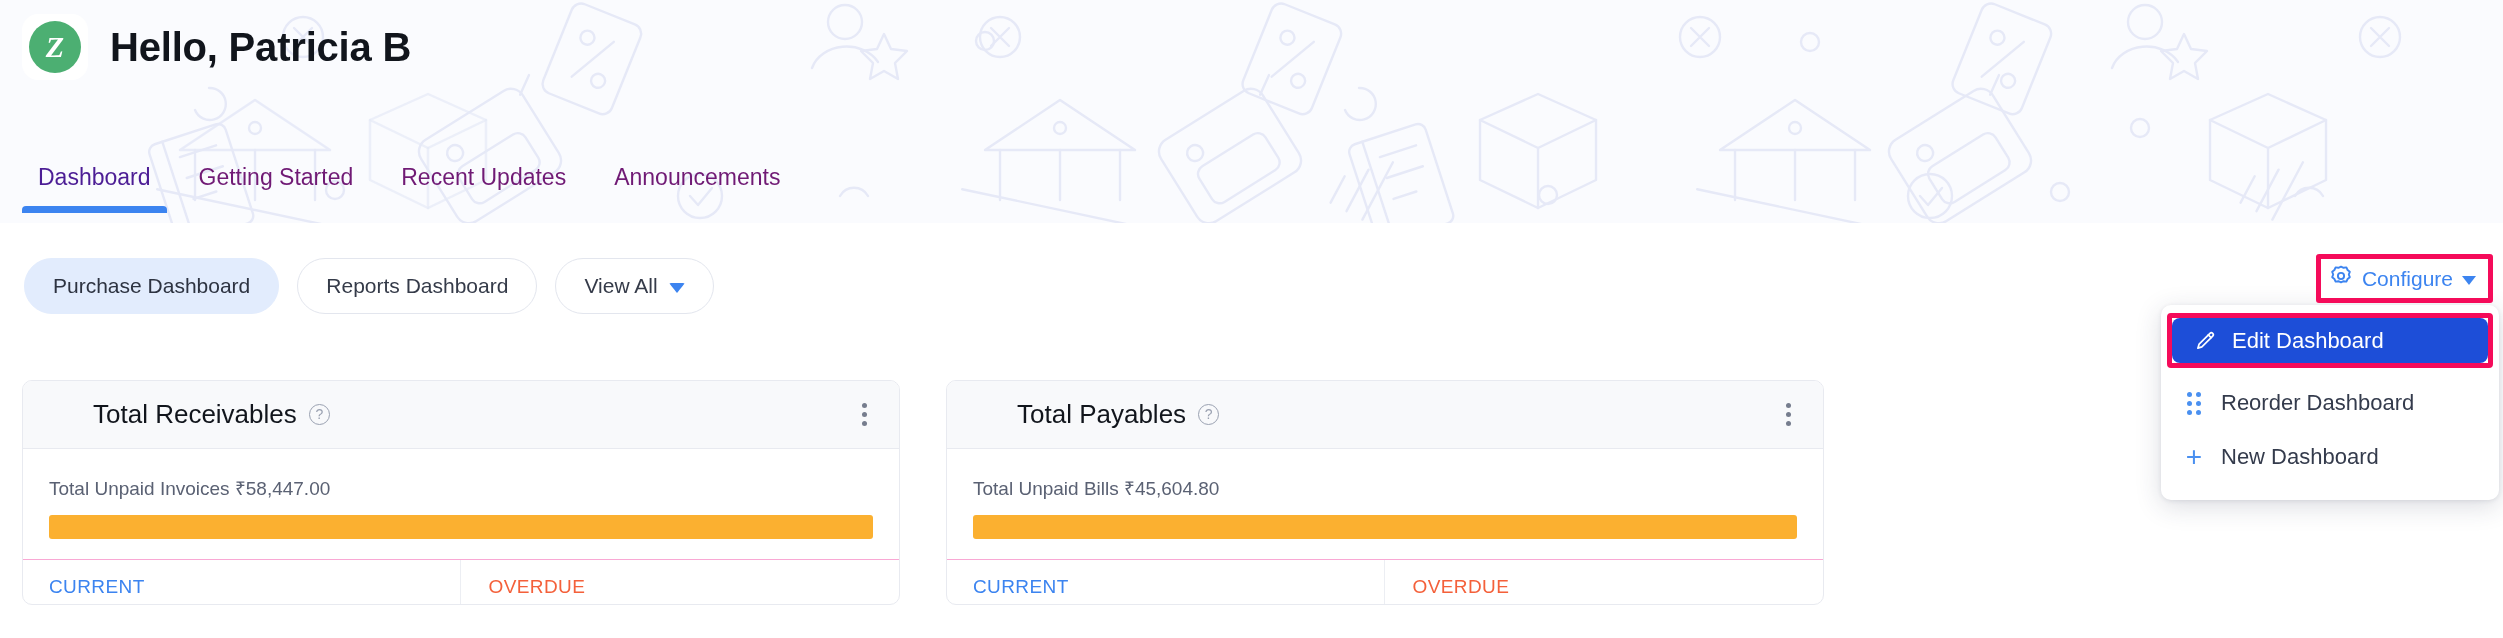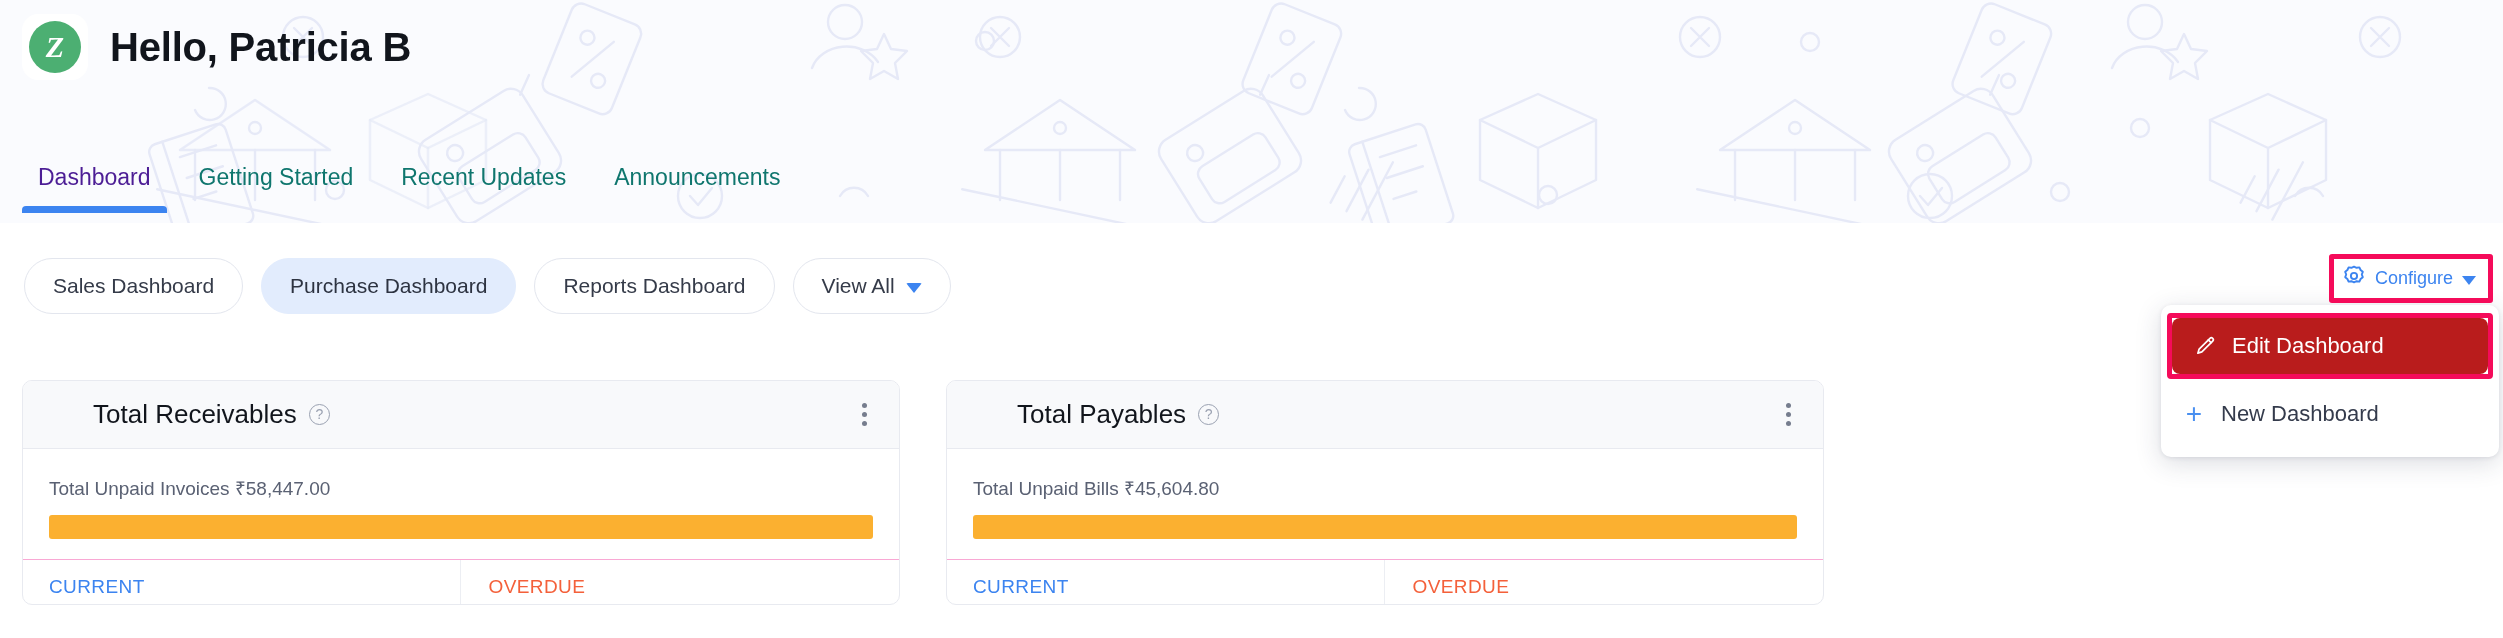--- a/index.html
+++ b/index.html
@@ -80,21 +80,21 @@
     display: flex;
     align-items: flex-end;
     height: 63px;
     z-index: 3;
     padding-left: 14px;
   }
   .tab {
     position: relative;
     padding: 0 24px 22px 24px;
     font-size: 23px;
-    color: #0f766e;
+    color: #701a75;
     white-space: nowrap;
     cursor: pointer;
   }
   .tab.active {
     color: #4c1d95;
     font-weight: 400;
   }
   .tab.active::after {
     content: "";
     position: absolute;
@@ -153,21 +153,21 @@
   .configure-annot {
     border: 5px solid #f50b5a;
     border-radius: 3px;
     padding: 3px 10px 3px 6px;
     background: #ffffff;
   }
   .configure-link {
     display: flex;
     align-items: center;
     gap: 9px;
-    font-size: 18px;
+    font-size: 21px;
     color: #3c84f0;
     white-space: nowrap;
     cursor: pointer;
     padding: 2px 2px;
   }
   .configure-link .chev {
     width: 0; height: 0;
     border-left: 7px solid transparent;
     border-right: 7px solid transparent;
     border-top: 9px solid #3c84f0;
@@ -203,24 +203,24 @@
     align-items: center;
     justify-content: center;
     flex: 0 0 26px;
   }
   .menu-item-highlight-wrap {
     margin: 0 6px 8px 6px;
     border: 5px solid #f50b5a;
     border-radius: 4px;
   }
   .menu-item.highlighted {
-    background: #b91c1c;
+    background: #1d4ed8;
     color: #ffffff;
     border-radius: 8px;
-    height: 56px;
+    height: 45px;
     margin: 0;
   }
   .dot-grid {
     display: grid;
     grid-template-columns: repeat(2, 5px);
     grid-template-rows: repeat(3, 5px);
     gap: 4px;
   }
   .dot-grid i {
     display: block;
@@ -493,23 +493,20 @@
       <div class="tab">
         <span>Recent Updates</span>
       </div>
       <div class="tab">
         <span>Announcements</span>
       </div>
     </nav>
   </div>
 
   <div class="pill-row">
-    <div class="pill">
-      <span>Sales Dashboard</span>
-    </div>
     <div class="pill active">
       <span>Purchase Dashboard</span>
     </div>
     <div class="pill">
       <span>Reports Dashboard</span>
     </div>
     <div class="pill">
       <span>View All</span>
       <span class="chev-blue"></span>
     </div>
@@ -538,20 +535,33 @@
           <svg width="22" height="22" viewBox="0 0 24 24" fill="none" stroke="#ffffff" stroke-width="1.8" stroke-linecap="round" stroke-linejoin="round">
             <path d="M17.4 3.6 a2.1 2.1 0 0 1 3 3 L8.6 18.4 4.2 19.8 5.6 15.4 z"></path>
             <path d="M15.6 5.4 L18.6 8.4"></path>
           </svg>
         </span>
         <span>Edit Dashboard</span>
       </div>
     </div>
 
 
+    <div class="menu-item">
+      <span class="mi-icon">
+        <span class="dot-grid">
+            <i></i>
+            <i></i>
+            <i></i>
+            <i></i>
+            <i></i>
+            <i></i>
+          </span>
+      </span>
+      <span>Reorder Dashboard</span>
+    </div>
 
     <div class="menu-item">
       <span class="mi-icon">
         <span class="plus-icon">+</span>
       </span>
       <span>New Dashboard</span>
     </div>
   </div>
 
   <div class="cards">

